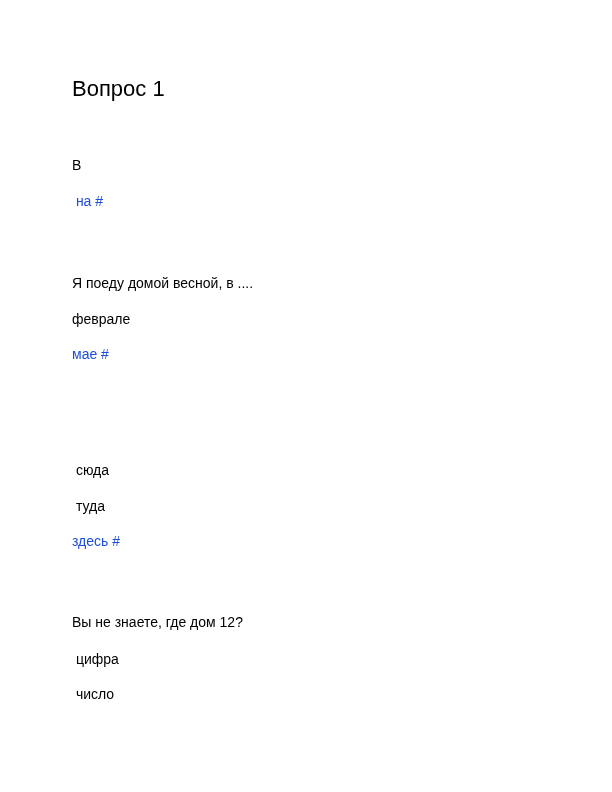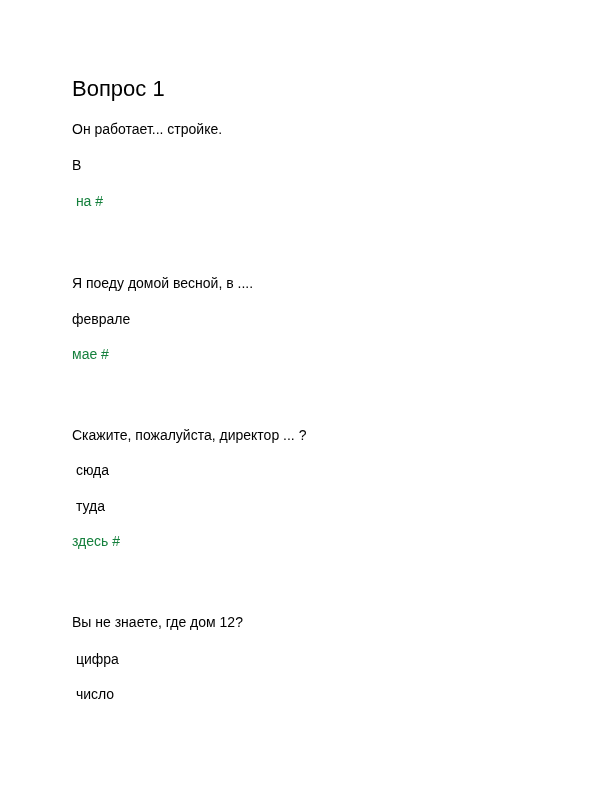--- a/index.html
+++ b/index.html
@@ -29,38 +29,36 @@
       white-space: nowrap;
     }
     .line {
       position: absolute;
       left: 72px;
       font-size: 14px;
       line-height: 17px;
       white-space: nowrap;
     }
     .answer-correct {
-      color: #15803d;
+      color: #1d4ed8;
     }
   </style>
 </head>
 <body>
 
 <div class="page">
 
   <div class="heading" style="top:76px;">Вопрос 1</div>
-  <div class="line" style="top:121px;">Он работает... стройке.</div>
   <div class="line" style="top:157px;">В</div>
   <div class="line answer-correct" style="top:193px; white-space:pre;"> на #</div>
 
   <div class="line" style="top:275px;">Я поеду домой весной, в ....</div>
   <div class="line" style="top:311px;">феврале</div>
   <div class="line answer-correct" style="top:346px;">мае #</div>
 
-  <div class="line" style="top:427px;">Скажите, пожалуйста, директор ... ?</div>
   <div class="line" style="top:462px; white-space:pre;"> сюда</div>
   <div class="line" style="top:498px; white-space:pre;"> туда</div>
   <div class="line answer-correct" style="top:533px;">здесь #</div>
 
   <div class="line" style="top:614px;">Вы не знаете, где дом 12?</div>
   <div class="line" style="top:651px; white-space:pre;"> цифра</div>
   <div class="line" style="top:686px; white-space:pre;"> число</div>
 
 </div>
 

